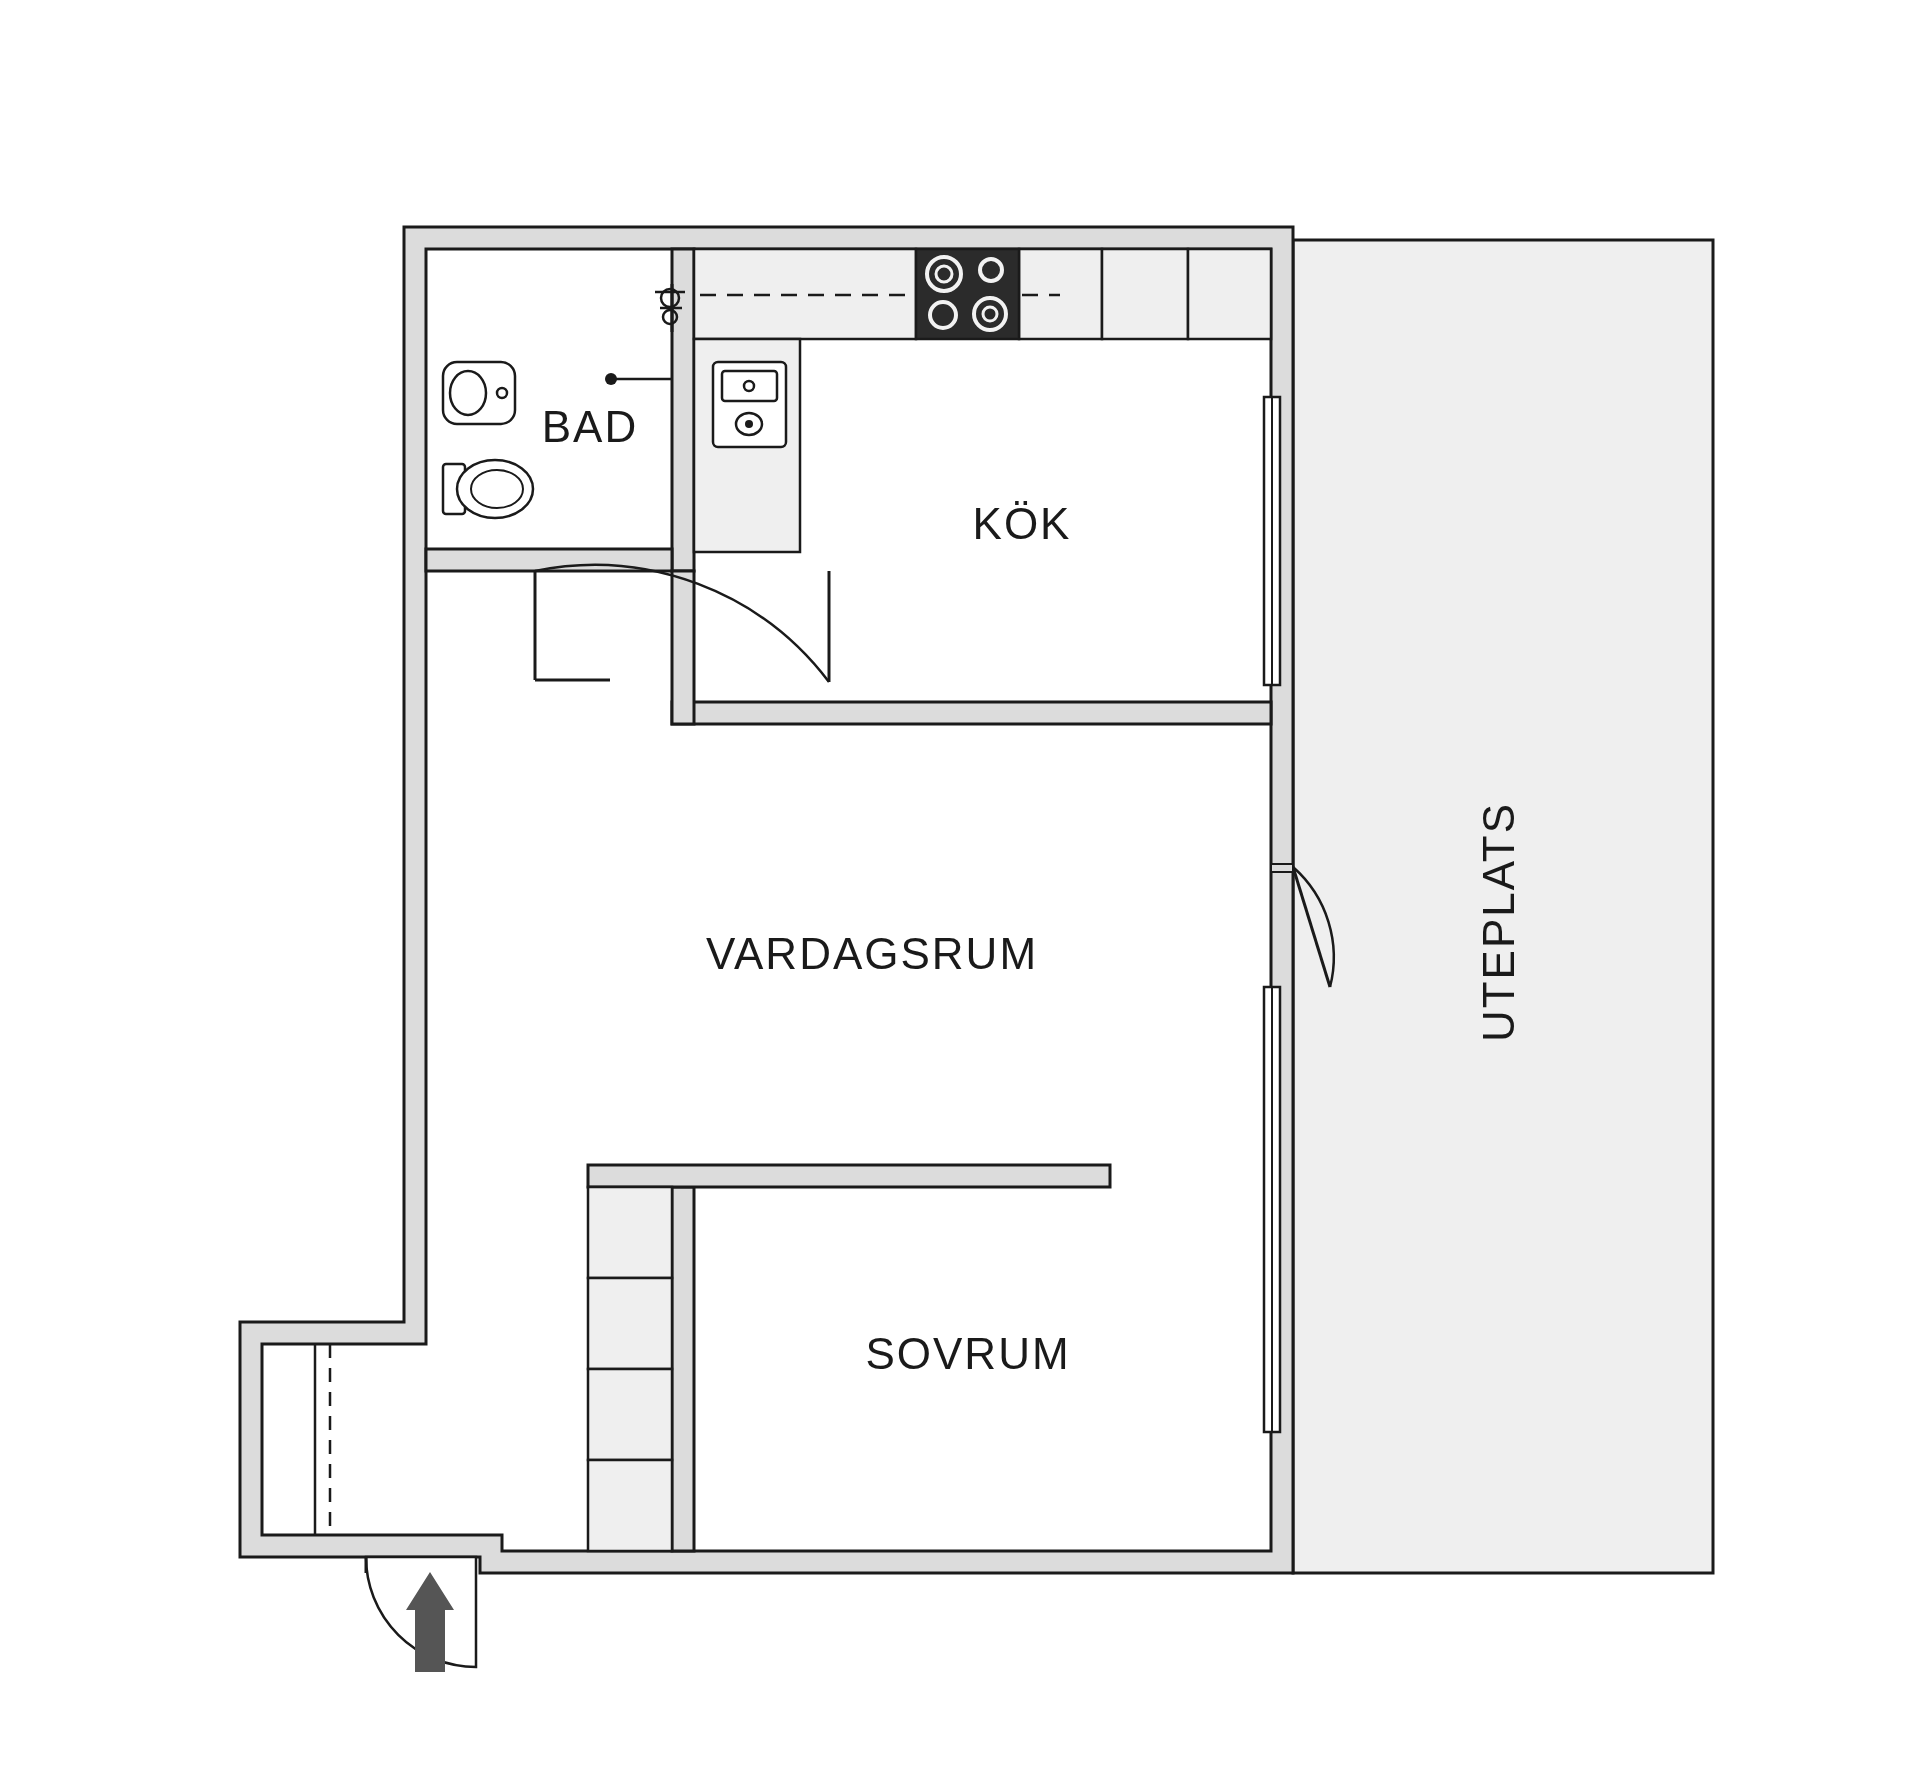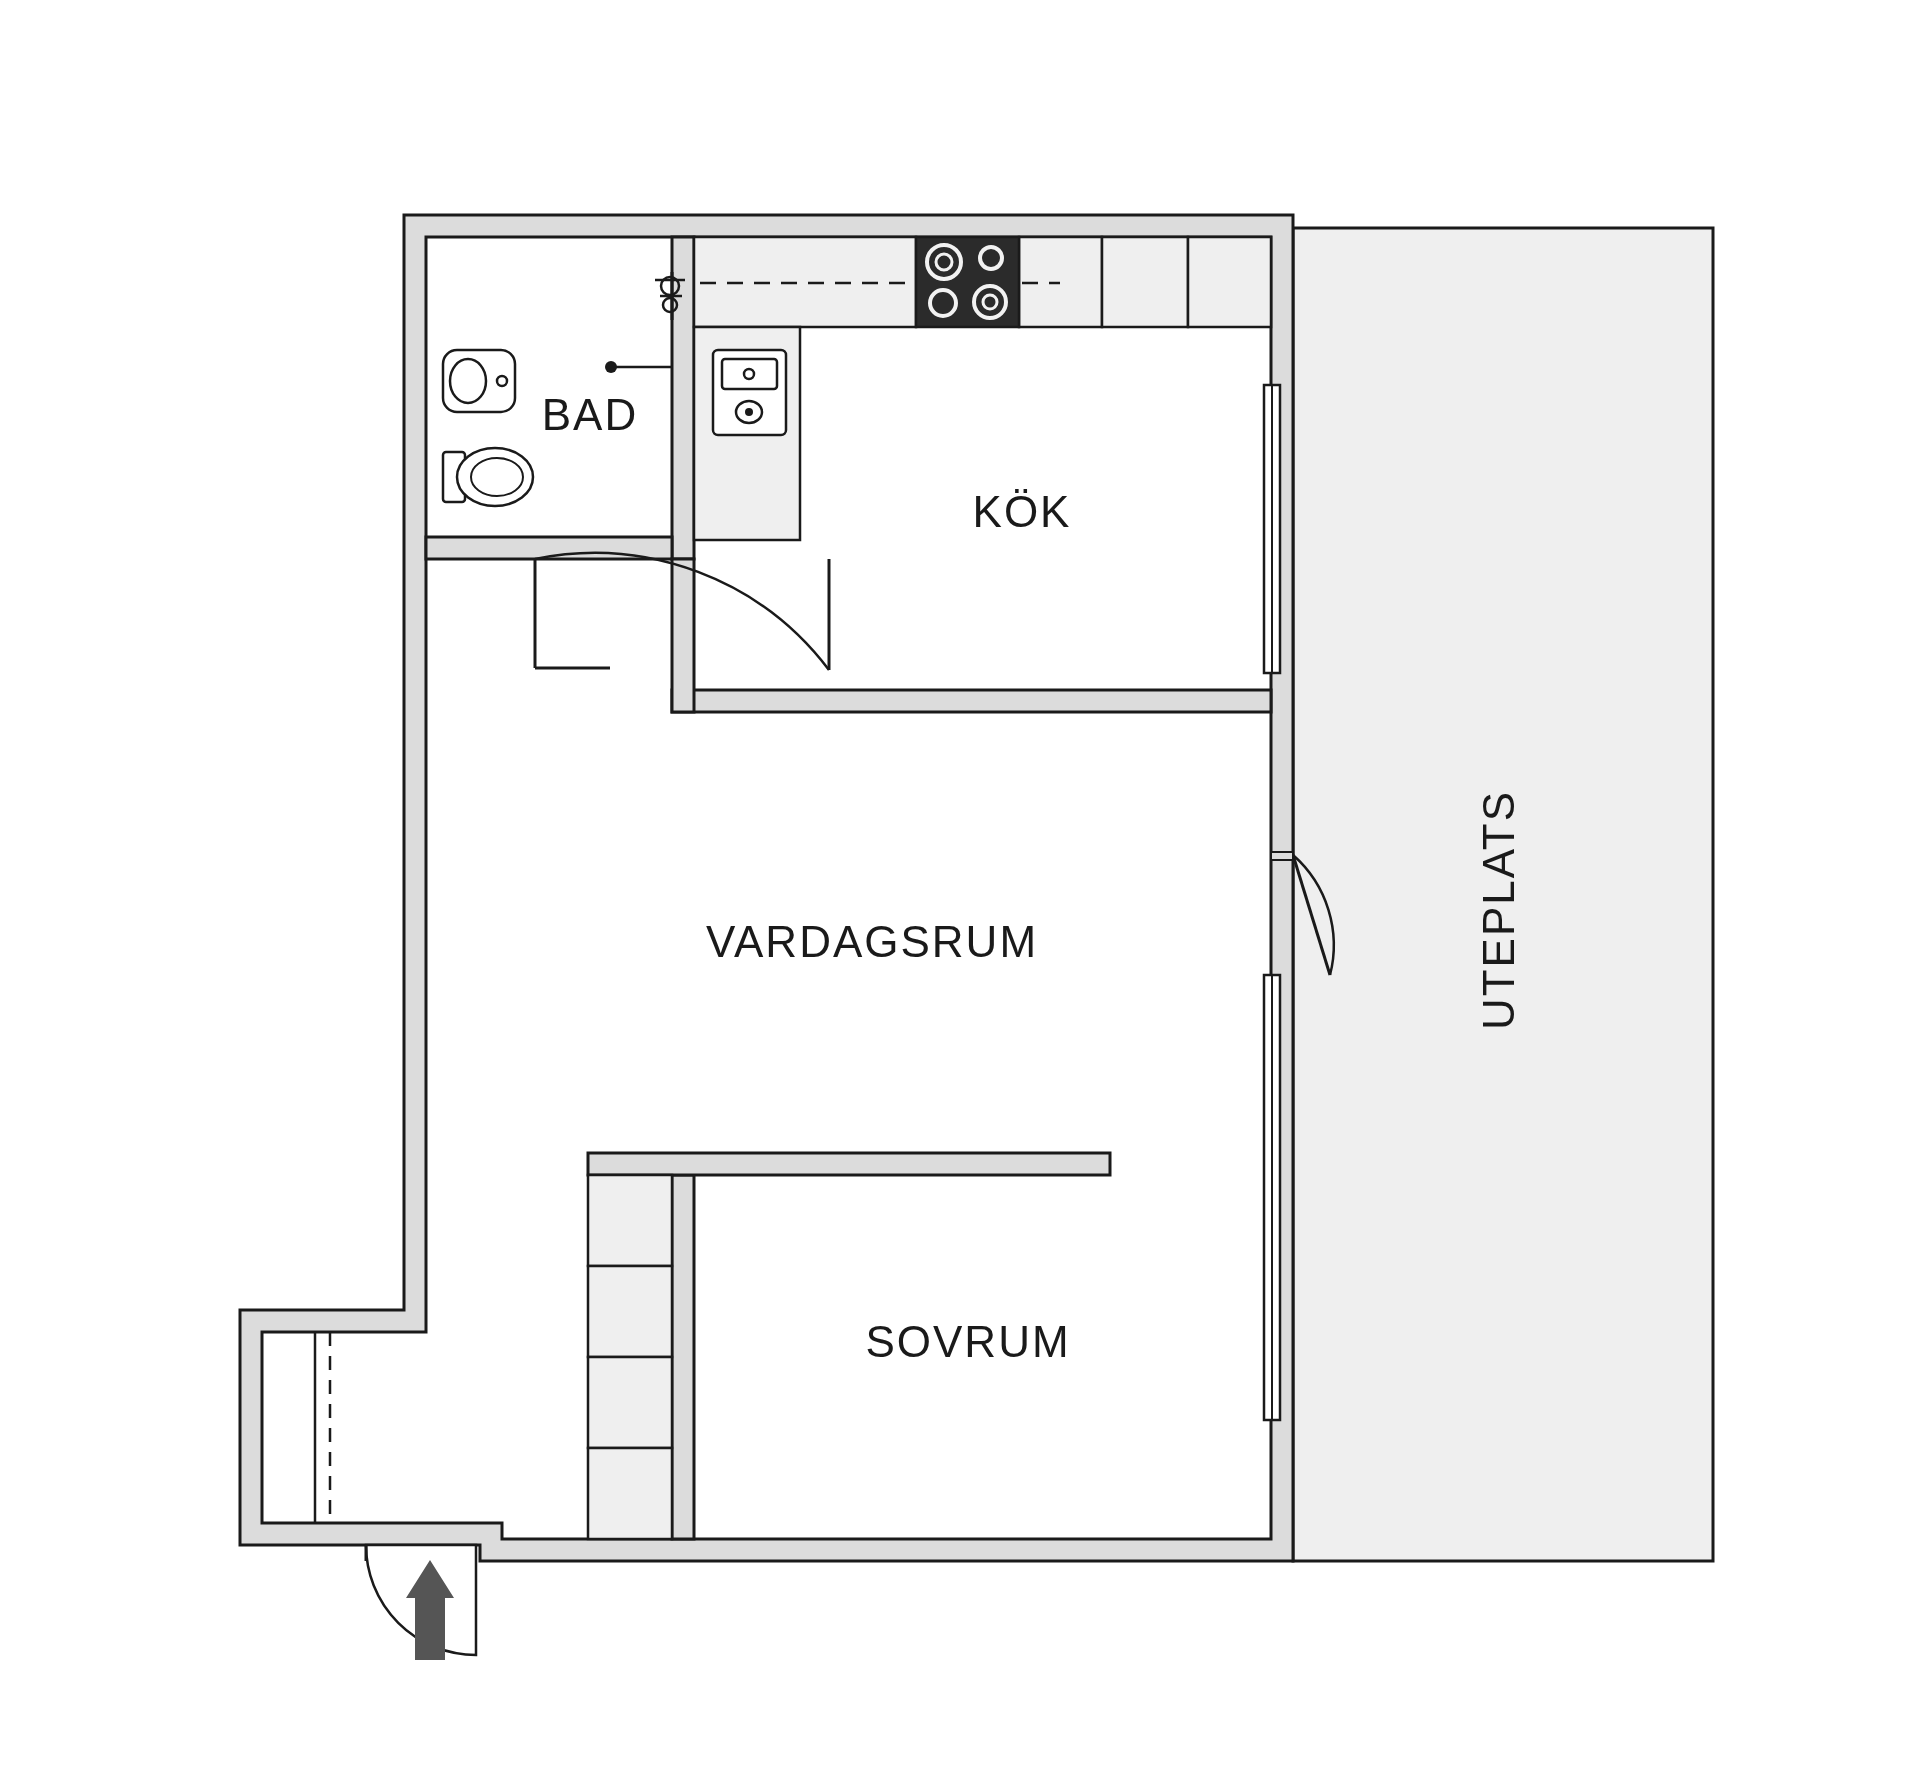--- a/index.html
+++ b/index.html
@@ -10,20 +10,21 @@
   body {
     width: 1920px;
     height: 1787px;
     font-family: "Liberation Sans", sans-serif;
     overflow: hidden;
   }
   #floorplan-root {
     position: relative;
     width: 1920px;
     height: 1557px;
+    margin-top: 12px;
   }
   svg.plan {
     display: block;
     width: 1920px;
     height: 1787px;
   }
   .room-label {
     font-family: "Liberation Sans", sans-serif;
     fill: #1a1a1a;
     font-size: 44px;

